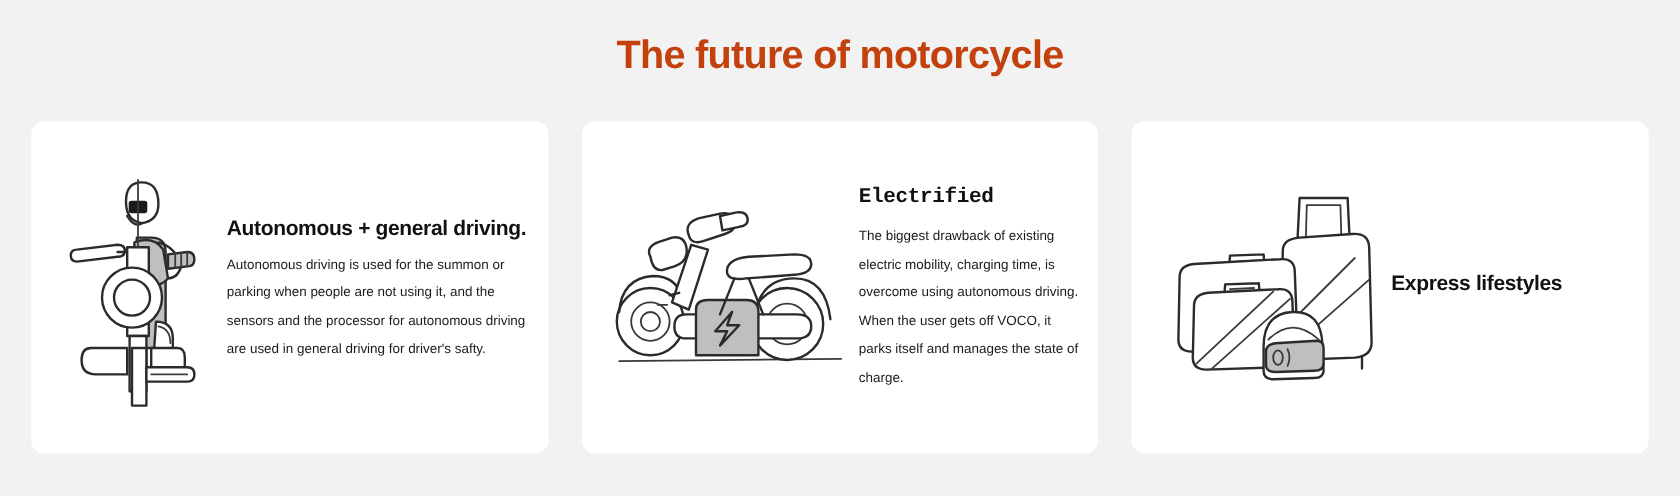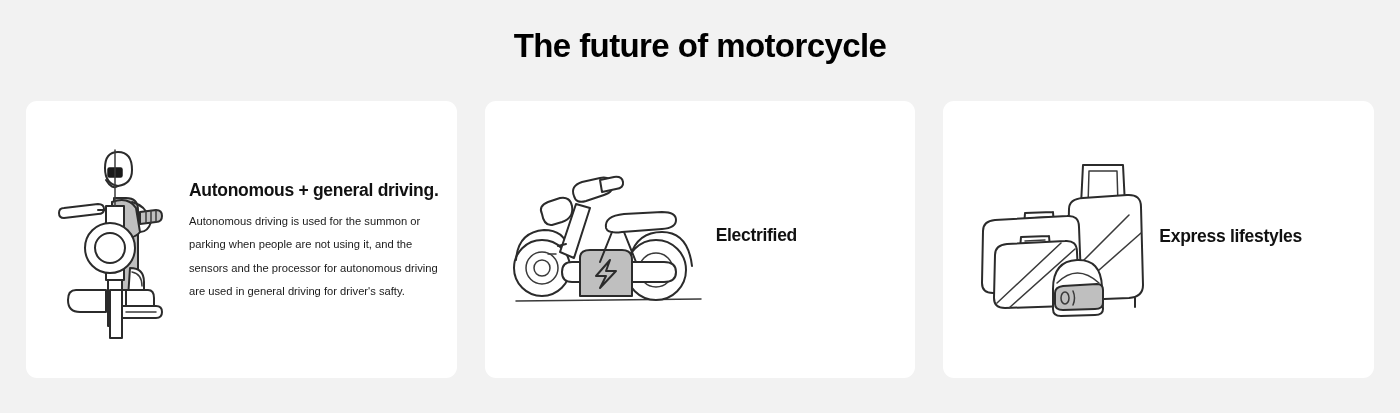--- a/index.html
+++ b/index.html
@@ -17,21 +17,21 @@
 
   .page-title {
     position: absolute;
     top: 28px;
     left: 0;
     width: 1400px;
     text-align: center;
     font-size: 33px;
     font-weight: bold;
     letter-spacing: -0.6px;
-    color: #000000;
+    color: #c2410c;
     line-height: 1.1;
   }
 
   .cards {
     position: absolute;
     top: 101px;
     left: 26px;
     width: 1348px;
     height: 277px;
     display: flex;
@@ -77,21 +77,21 @@
     margin: 0;
   }
 
   
   .card-1 .card-illustration { width: 155px; padding-left: 8px; }
   .card-1 .card-body { padding-top: 4px; }
 
   
   .card-2 .card-illustration { width: 225px; padding-left: 6px; }
   .card-2 .card-body { padding-top: 2px; }
-  .card-2 .card-heading { margin-bottom: 11px; }
+  .card-2 .card-heading { margin-bottom: 11px; font-family: Liberation Mono, monospace; }
 
   
   .card-3 .card-illustration { width: 200px; padding-left: 16px; }
   .card-3 .card-body { padding-top: 2px; }
 
   svg { display: block; }
   .ln {
     fill: none;
     stroke: #2b2b2b;
     stroke-width: 2;
@@ -217,20 +217,21 @@
         <path class="fill-white" d="M78 26 Q74 16 86 12 L104 8 Q114 6 116 14 Q118 22 108 25 L90 31 Q80 34 78 26 Z"></path>
 
         <path class="fill-white" d="M104 10 L118 7 Q126 6 127 12 Q128 18 120 19 L106 22 Z"></path>
 
         <path class="ln" d="M62 76 L70 74"></path>
         <path class="ln-thin" d="M60 84 L52 84"></path>
       </svg>
     </div>
     <div class="card-body">
       <h3 class="card-heading">Electrified</h3>
+      <p class="card-text">The biggest drawback of existing electric mobility, charging time, is overcome using autonomous driving. When the user gets off VOCO, it parks itself and manages the state of charge.</p>
     </div>
   </div>
 
   <div class="card card-3">
     <div class="card-illustration">
       <svg width="180" height="165" viewBox="0 0 180 165" aria-hidden="true">
 
         <path class="ln" d="M114 8 L154 8 M114 8 L112 48 M154 8 L156 48"></path>
         <path class="ln-thin" d="M120 14 L148 14 M120 14 L119 48 M148 14 L149 48"></path>
 

